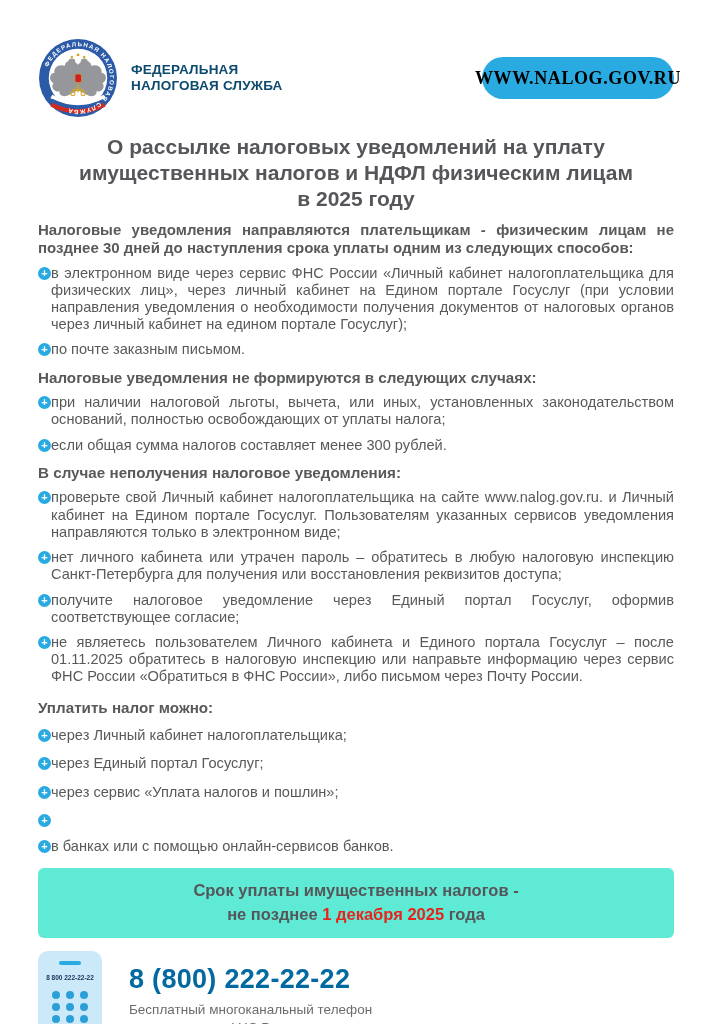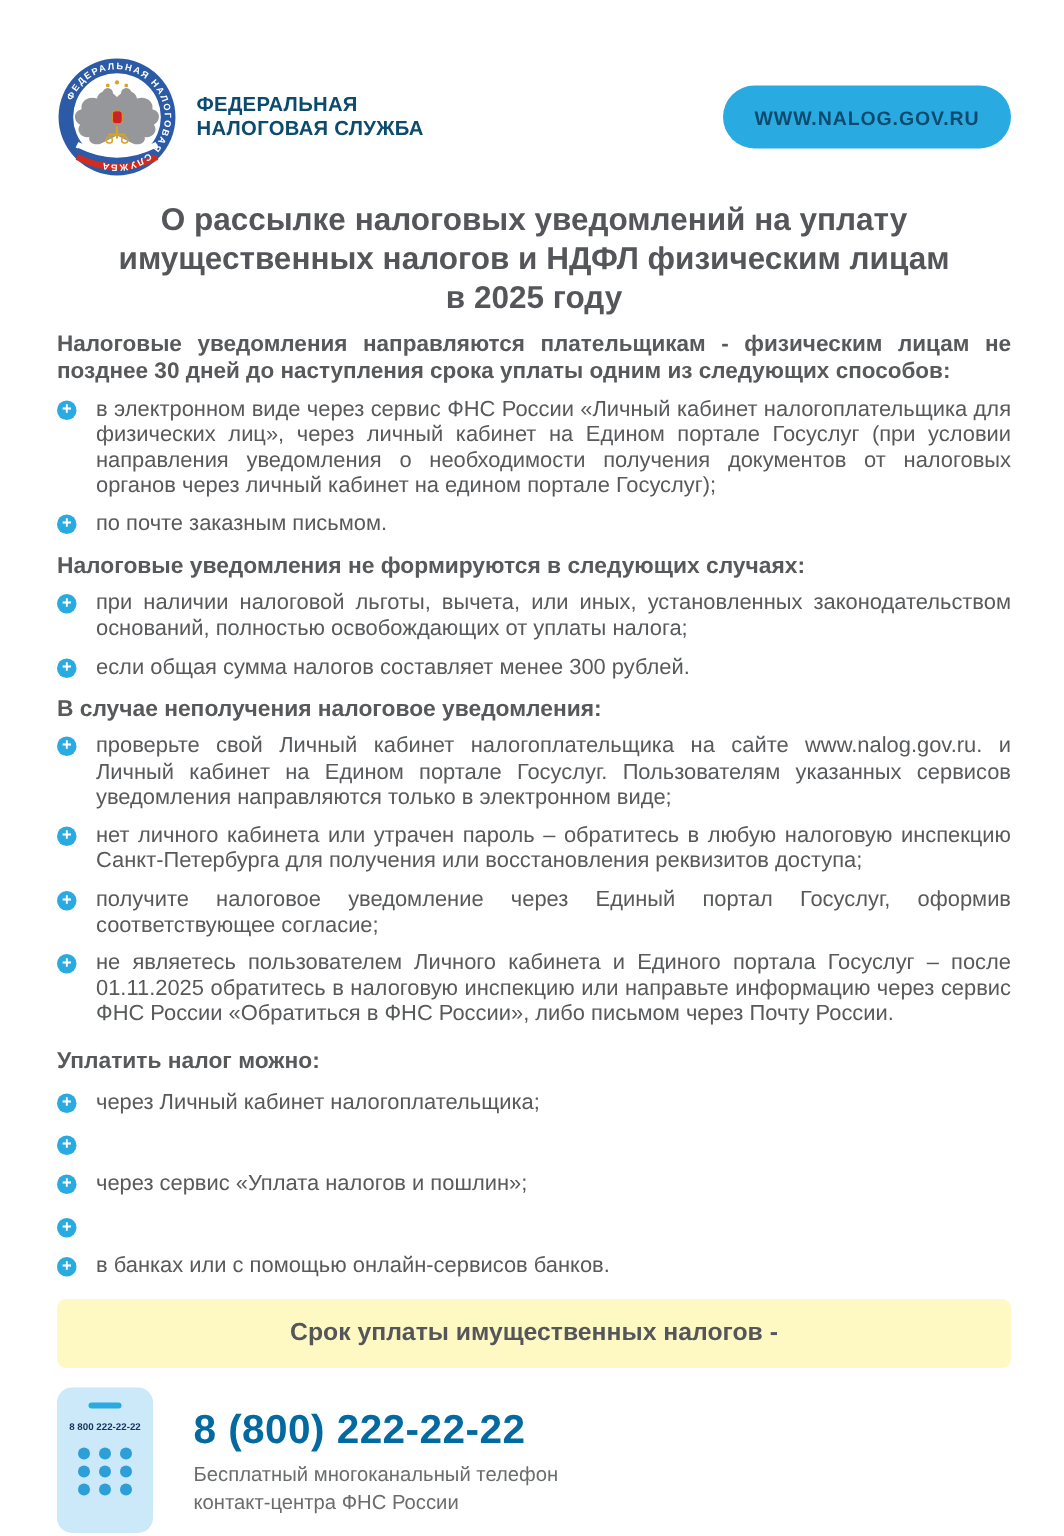--- a/index.html
+++ b/index.html
@@ -6,42 +6,42 @@
   .page{
     position:relative;width:709px;height:1024px;overflow:hidden;background:#fff;
     font-family:"Liberation Sans","DejaVu Sans",sans-serif;color:#58595B;
     box-sizing:border-box;padding:38px 35px 0 38px;
   }
   
   .header{display:flex;align-items:center;height:80px;}
   .logo{width:80px;height:80px;flex:0 0 80px;}
   .org-name{margin-left:13px;font-weight:bold;font-size:13.5px;line-height:1.22;color:#0c4a6e;letter-spacing:.2px;}
   .site-pill{
-    margin-left:auto;background:#29ABE2;color:#0c4a6e;border:none;cursor:pointer;
+    margin-left:auto;background:#29ABE2;color:#000000;border:none;cursor:pointer;
     border-radius:21px;width:192px;height:42px;display:flex;align-items:center;justify-content:center;
-    font-family:Liberation Sans, sans-serif;font-size:13px;letter-spacing:.6px;font-weight:bold;
+    font-family:Liberation Serif, serif;font-size:18px;letter-spacing:.6px;font-weight:bold;
   }
   
   .title{margin:16px auto 10px;text-align:center;font-weight:bold;color:#55565A;
          font-size:21px;line-height:1.23;}
   
   .intro-h{font-weight:bold;font-size:15px;line-height:17.6px;text-align:justify;margin:2px 0 4px;}
   .sec-h{font-weight:bold;font-size:15.2px;line-height:17.6px;margin:10px 0 4px;}
   .sec-h.pay{margin:13px 0 7px;}
   .bullet{display:flex;margin:8px 0;}
   .blist-pay .bullet{margin:11px 0;}
   .bicon{
     flex:0 0 13px;width:13px;height:13px;border-radius:50%;background:#29ABE2;color:#fff;
     font-size:11px;line-height:13px;text-align:center;font-weight:bold;margin-top:2px;
   }
-  .btext{margin-left:13px;font-size:14.6px;line-height:17.2px;text-align:justify;}
+  .btext{font-size:14.6px;line-height:17.2px;text-align:justify;}
   .blist-pay .btext{text-align:left;}
   
   .deadline{
-    margin-top:13px;background:#fef9c3;border-radius:6px;
+    margin-top:13px;background:#5eead4;border-radius:6px;
     padding:10px 9px 12px;text-align:center;font-weight:bold;color:#55565A;
     font-size:16.5px;line-height:24px;
   }
   .deadline .red{color:#E8231D;}
   
   .footer{display:flex;align-items:flex-start;margin-top:13px;}
   .phone-icon{
     width:64px;height:97px;background:#CBE9F9;border-radius:10px;flex:0 0 64px;
     display:flex;flex-direction:column;align-items:center;
   }
@@ -149,36 +149,38 @@
   </div>
 
   <div class="sec-h pay">Уплатить налог можно:</div>
   <div class="blist blist-pay">
     <div class="bullet">
       <span class="bicon">+</span>
       <div class="btext">через Личный кабинет налогоплательщика;</div>
     </div>
     <div class="bullet">
       <span class="bicon">+</span>
+      <div class="btext">через Единый портал Госуслуг;</div>
     </div>
     <div class="bullet">
       <span class="bicon">+</span>
       <div class="btext">через сервис «Уплата налогов и пошлин»;</div>
     </div>
     <div class="bullet">
       <span class="bicon">+</span>
     </div>
     <div class="bullet">
       <span class="bicon">+</span>
       <div class="btext">в банках или с помощью онлайн-сервисов банков.</div>
     </div>
   </div>
 
   <div class="deadline">
     <div>Срок уплаты имущественных налогов -</div>
+    <div><span>не позднее </span><span class="red">1 декабря 2025</span><span> года</span></div>
   </div>
 
   <div class="footer">
     <div class="phone-icon">
       <div class="speaker"></div>
       <div class="mini-num">8 800 222-22-22</div>
       <div class="keypad">
         <span></span>
           <span></span>
           <span></span>

